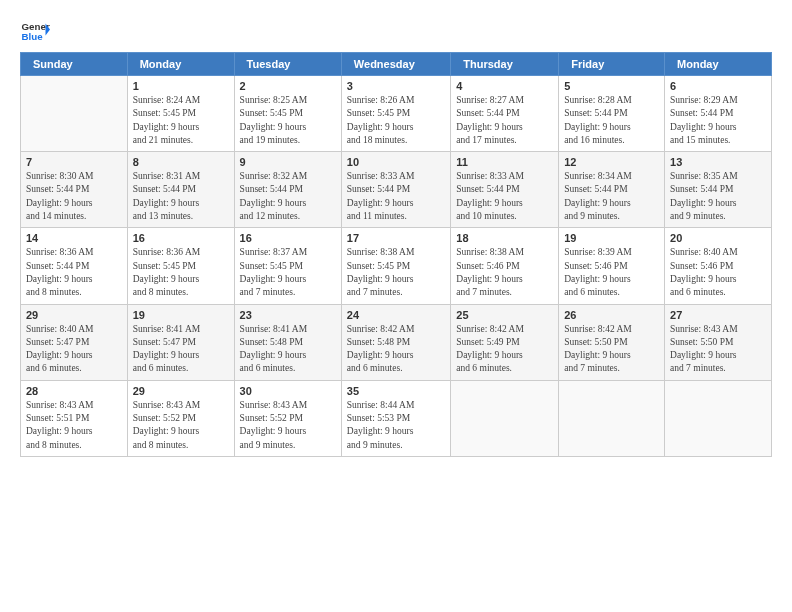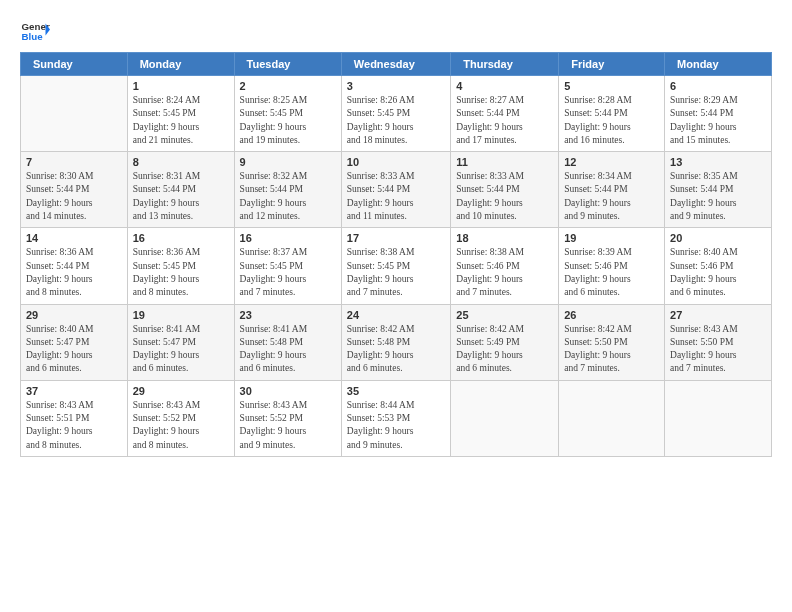--- a/index.html
+++ b/index.html
@@ -228,21 +228,21 @@
             <div class="cell-day">26</div>
             <div class="cell-info">Sunrise: 8:42 AM<br>Sunset: 5:50 PM<br>Daylight: 9 hours<br>and 7 minutes.</div>
           </td>
           <td>
             <div class="cell-day">27</div>
             <div class="cell-info">Sunrise: 8:43 AM<br>Sunset: 5:50 PM<br>Daylight: 9 hours<br>and 7 minutes.</div>
           </td>
         </tr>
         <tr>
           <td>
-            <div class="cell-day">37</div>
+            <div class="cell-day">28</div>
             <div class="cell-info">Sunrise: 8:43 AM<br>Sunset: 5:51 PM<br>Daylight: 9 hours<br>and 8 minutes.</div>
           </td>
           <td>
             <div class="cell-day">29</div>
             <div class="cell-info">Sunrise: 8:43 AM<br>Sunset: 5:52 PM<br>Daylight: 9 hours<br>and 8 minutes.</div>
           </td>
           <td>
             <div class="cell-day">30</div>
             <div class="cell-info">Sunrise: 8:43 AM<br>Sunset: 5:52 PM<br>Daylight: 9 hours<br>and 9 minutes.</div>
           </td>

